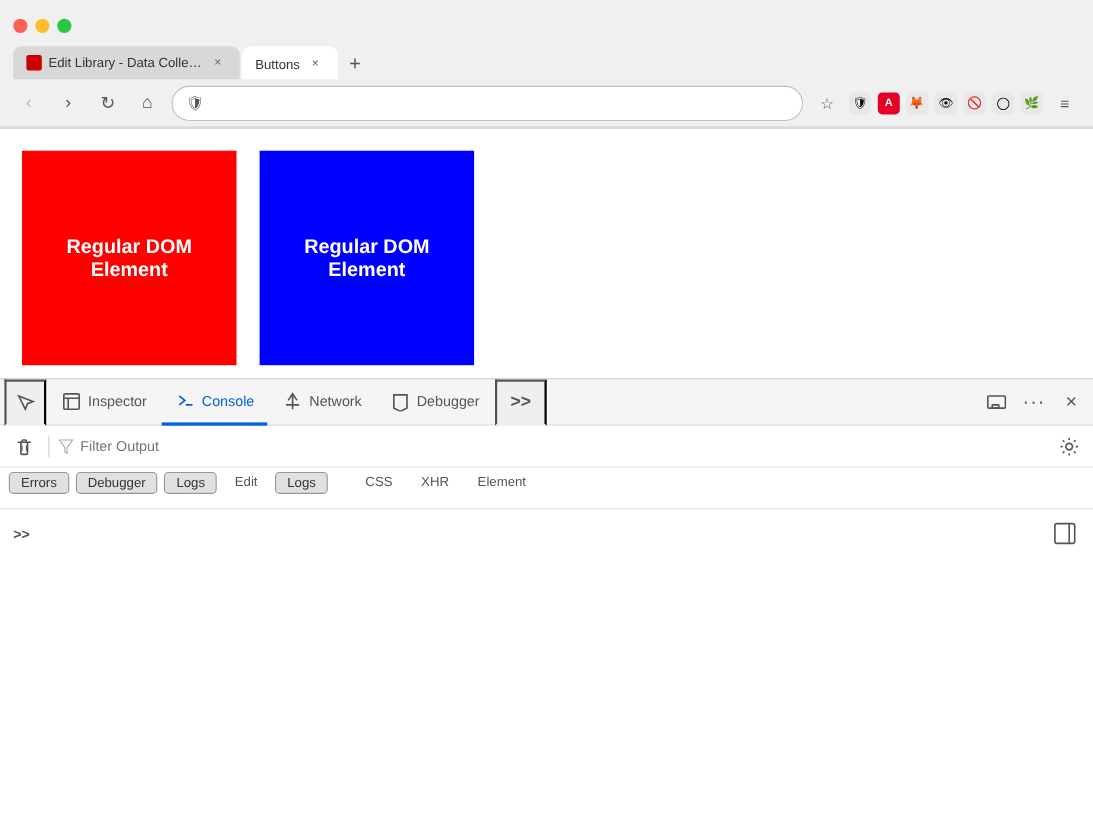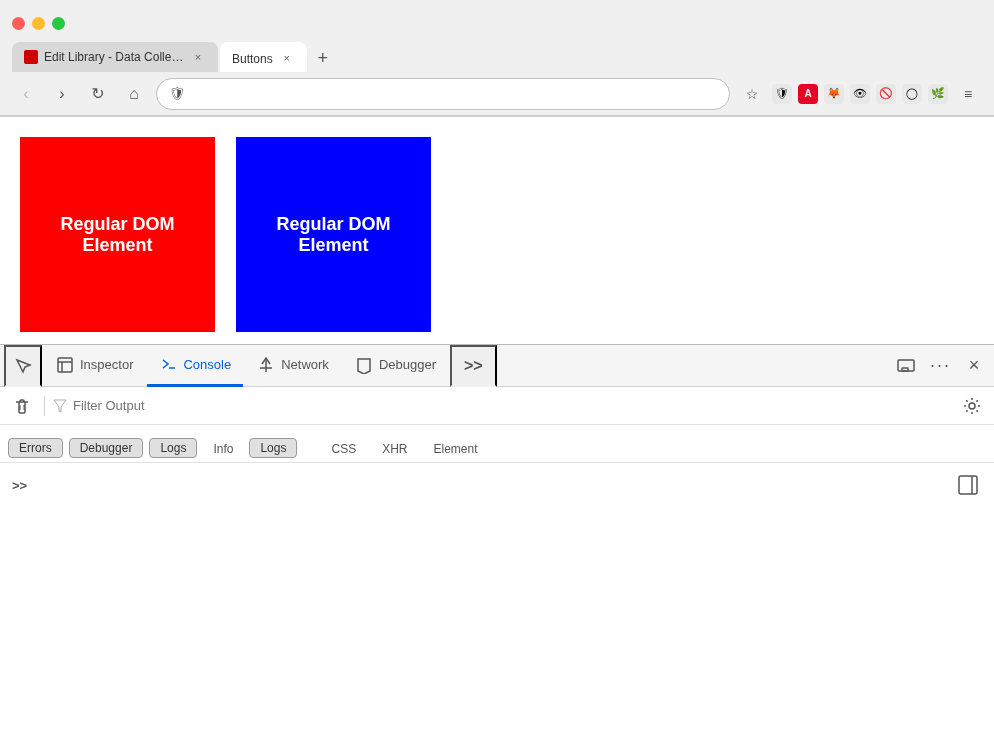--- a/index.html
+++ b/index.html
@@ -321,21 +321,21 @@
       width: 28px;
       height: 28px;
       display: flex;
       align-items: center;
       justify-content: center;
     }
 
     
     .log-filters {
       display: flex;
-      align-items: flex-end;
+      align-items: flex-start;
       padding: 4px 8px;
       gap: 6px;
       border-bottom: 1px solid #e0e0e0;
       flex-wrap: wrap;
       height: 38px;
     }
 
     .filter-chip {
       padding: 2px 10px;
       border-radius: 4px;
@@ -550,21 +550,21 @@
           <circle cx="9" cy="9" r="3" stroke="currentColor" stroke-width="1.5" fill="none"></circle>
           <path d="M9,1 L9,3 M9,15 L9,17 M1,9 L3,9 M15,9 L17,9 M3.2,3.2 L4.6,4.6 M13.4,13.4 L14.8,14.8 M14.8,3.2 L13.4,4.6 M4.6,13.4 L3.2,14.8" stroke="currentColor" stroke-width="1.5"></path>
         </svg>
       </button>
     </div>
 
     <div class="log-filters">
       <button class="filter-chip active">Errors</button>
       <button class="filter-chip active">Debugger</button>
       <button class="filter-chip active">Logs</button>
-      <button class="filter-chip plain">Info</button>
+      <button class="filter-chip plain">Edit</button>
       <button class="filter-chip active">Logs</button>
       <span style="width:12px;"></span>
       <button class="filter-chip plain">CSS</button>
       <button class="filter-chip plain">XHR</button>
       <button class="filter-chip plain">Element</button>
     </div>
 
     <div class="console-content">
       <span class="console-prompt">&gt;&gt;</span>
       <div style="flex:1;"></div>

